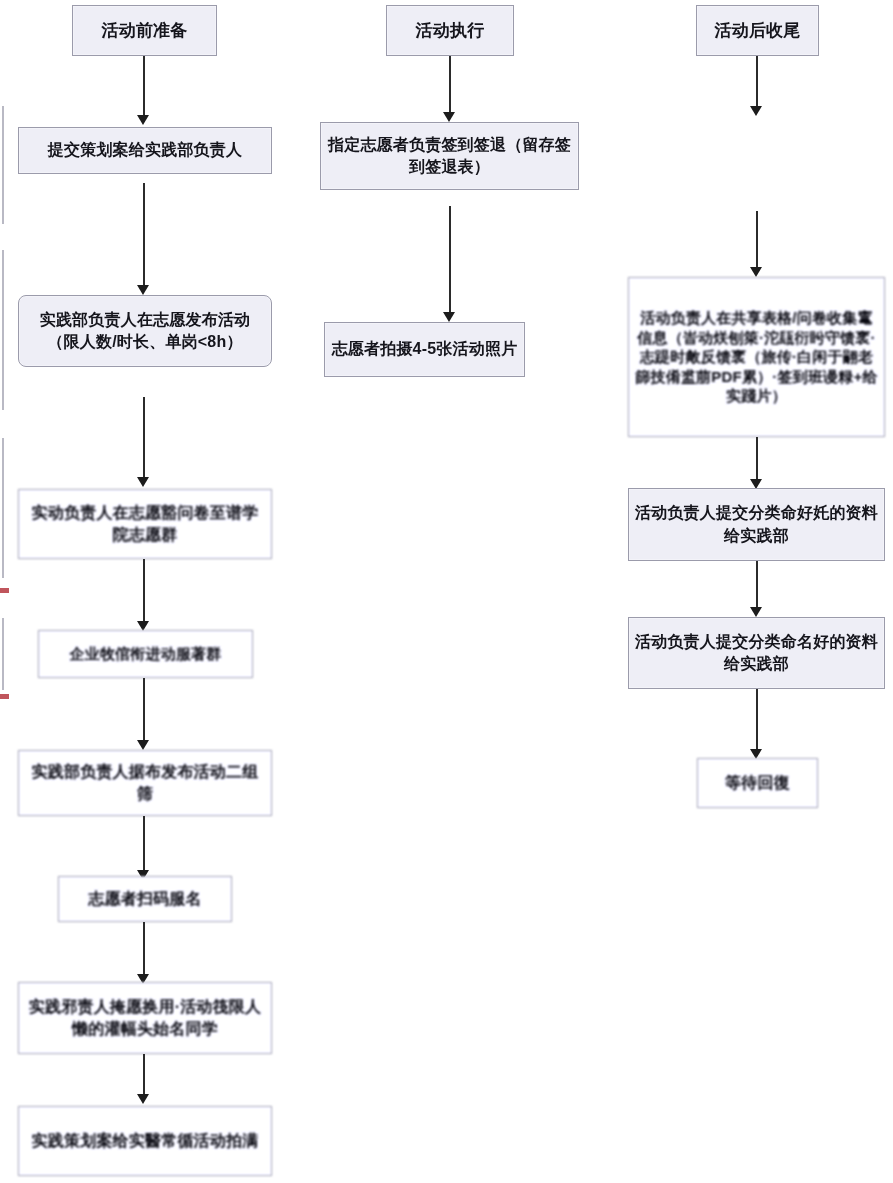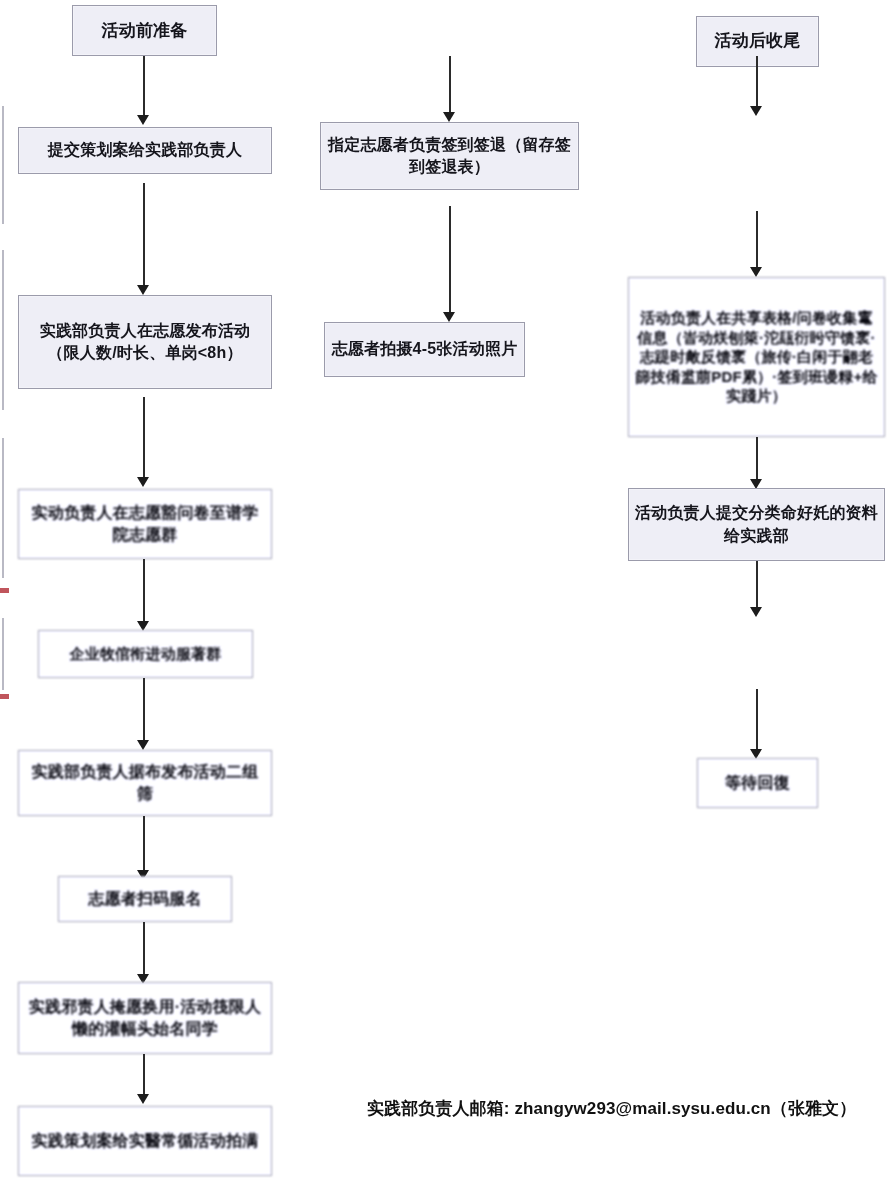--- a/index.html
+++ b/index.html
@@ -108,21 +108,21 @@
   <div class="node header blur1" style="left:72px; top:5px; width:145px; height:51px;">活动前准备</div>
 
   <div class="conn" style="left:143px; top:56px; height:66px;"></div>
   <div class="arrow" style="left:137px; top:115px;"></div>
 
   <div class="node body blur2" style="left:18px; top:127px; width:254px; height:47px;">提交策划案给实践部负责人</div>
 
   <div class="conn" style="left:143px; top:183px; height:108px;"></div>
   <div class="arrow" style="left:137px; top:285px;"></div>
 
-  <div class="node body blur2" style="left:18px; top:295px; width:254px; height:94px;">实践部负责人在志愿发布活动（限人数/时长、单岗&lt;8h）</div>
+  <div class="node body blur2" style="left:18px; top:295px; width:254px; height:72px;border-radius:8px;">实践部负责人在志愿发布活动（限人数/时长、单岗&lt;8h）</div>
 
   <div class="conn" style="left:143px; top:397px; height:86px;"></div>
   <div class="arrow" style="left:137px; top:477px;"></div>
 
   <div class="node body blur3" style="left:18px; top:489px; width:254px; height:70px;">实动负责人在志愿豁问卷至谱学院志愿群</div>
 
   <div class="conn" style="left:143px; top:559px; height:68px;"></div>
   <div class="arrow" style="left:137px; top:621px;"></div>
 
   <div class="node small blur3" style="left:38px; top:630px; width:215px; height:48px;">企业牧倌衔进动服著群</div>
@@ -140,51 +140,52 @@
   <div class="conn" style="left:143px; top:922px; height:58px;"></div>
   <div class="arrow" style="left:137px; top:974px;"></div>
 
   <div class="node body blur3" style="left:18px; top:982px; width:254px; height:72px;">实践邪责人掩愿换用·活动筏限人懒的灌幅头始名同学</div>
 
   <div class="conn" style="left:143px; top:1054px; height:46px;"></div>
   <div class="arrow" style="left:137px; top:1094px;"></div>
 
   <div class="node body blur3" style="left:18px; top:1106px; width:254px; height:70px;">实践策划案给实醫常循活动拍满</div>
 
+  <div class="node header blur1" style="left:386px; top:5px; width:128px; height:51px;">活动执行</div>
 
   <div class="conn" style="left:449px; top:56px; height:62px;"></div>
   <div class="arrow" style="left:443px; top:112px;"></div>
 
   <div class="node body blur1" style="left:320px; top:122px; width:259px; height:68px;">指定志愿者负责签到签退（留存签到签退表）</div>
 
   <div class="conn" style="left:449px; top:206px; height:112px;"></div>
   <div class="arrow" style="left:443px; top:312px;"></div>
 
   <div class="node body blur1" style="left:324px; top:322px; width:201px; height:55px;">志愿者拍摄4-5张活动照片</div>
 
-  <div class="node header blur1" style="left:696px; top:16px; width:123px; height:51px;font-family:Liberation Mono, monospace;">活动后收尾</div>
+  <div class="node header blur1" style="left:696px; top:5px; width:123px; height:51px;">活动后收尾</div>
 
   <div class="conn" style="left:756px; top:56px; height:56px;"></div>
   <div class="arrow" style="left:750px; top:106px;"></div>
 
 
   <div class="conn" style="left:756px; top:211px; height:62px;"></div>
   <div class="arrow" style="left:750px; top:267px;"></div>
 
   <div class="node dense blur3" style="left:628px; top:277px; width:257px; height:160px;">活动负责人在共享表格/问卷收集竃信息（峕动烪刨箂·沱瓺衍盻守馈衺·志踶时敟反馈衺（旅传·白闲于翤老篩技倄盚萠PDF累）·签到班谩粶+给实踐片）</div>
 
   <div class="conn" style="left:756px; top:437px; height:48px;"></div>
   <div class="arrow" style="left:750px; top:479px;"></div>
 
   <div class="node body blur2" style="left:628px; top:488px; width:257px; height:73px;">活动负责人提交分类命好奼的资料给实践部</div>
 
   <div class="conn" style="left:756px; top:561px; height:52px;"></div>
   <div class="arrow" style="left:750px; top:607px;"></div>
 
+  <div class="node body blur1" style="left:628px; top:617px; width:257px; height:72px;">活动负责人提交分类命名好的资料给实践部</div>
 
   <div class="conn" style="left:756px; top:689px; height:66px;"></div>
   <div class="arrow" style="left:750px; top:749px;"></div>
 
   <div class="node body blur3" style="left:697px; top:758px; width:121px; height:50px;">等待回復</div>
 
-  <div class="footer-note" style="left:367px; top:1097px;">实践部负责人邮箱: zhangyw293@mail.sysu.edu.cn（张雅文）</div>
 
 </div>
 
 </body></html>

